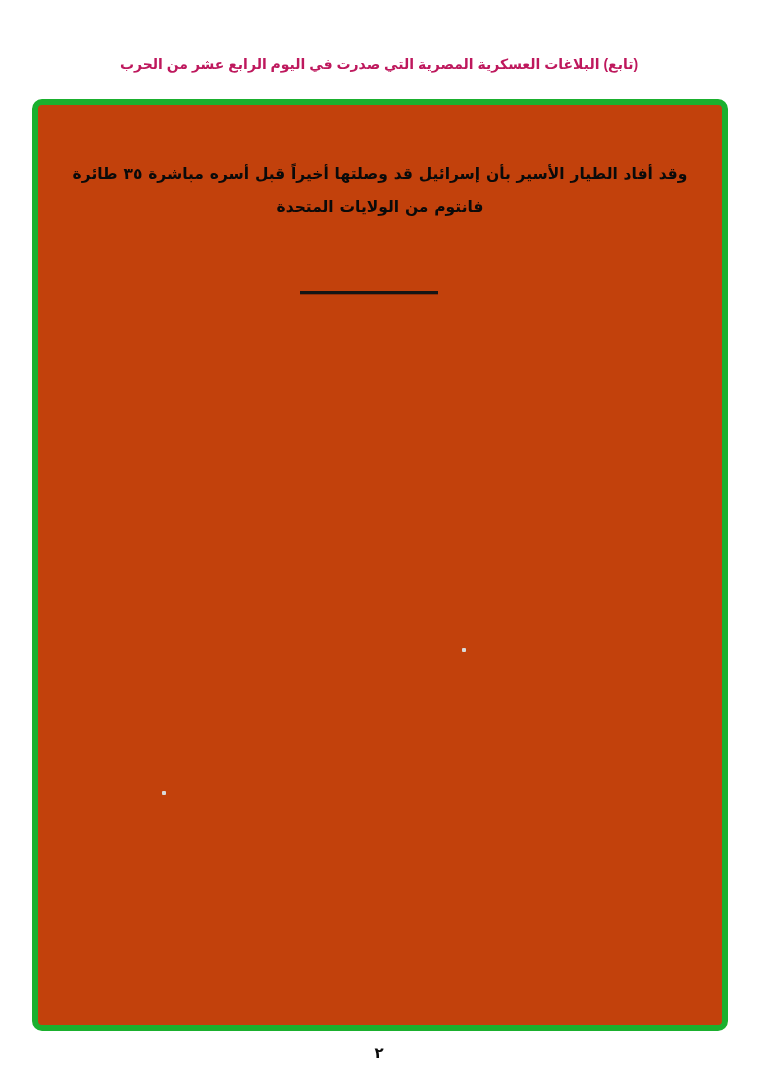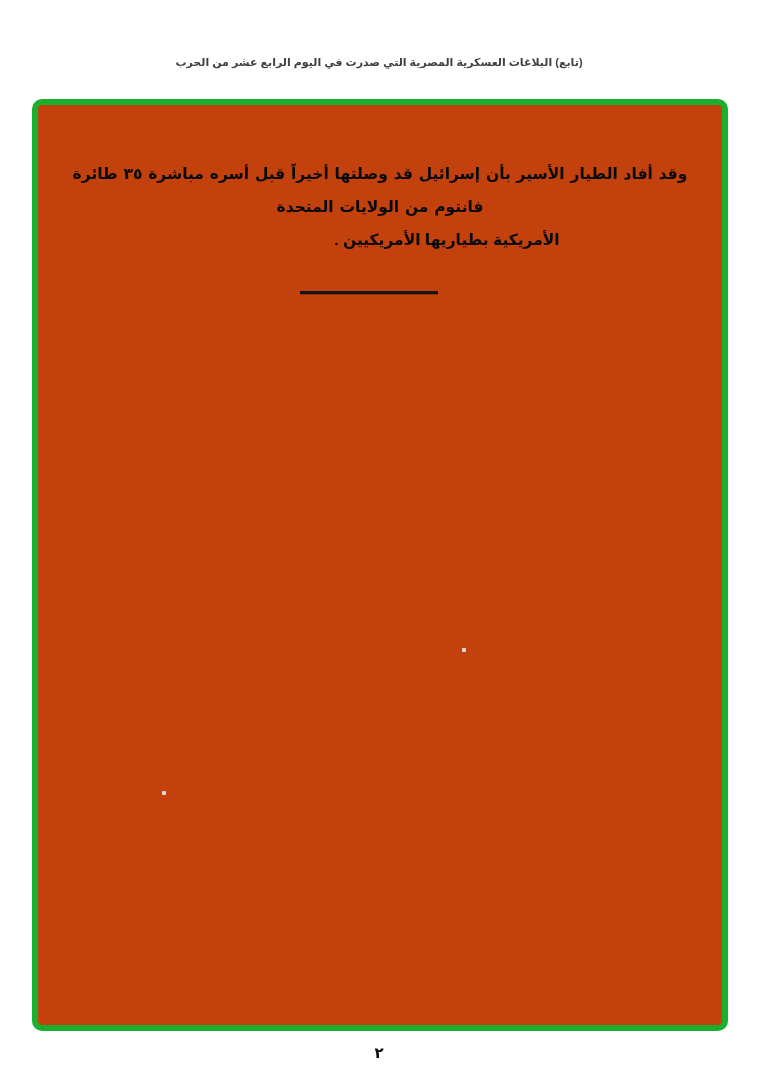--- a/index.html
+++ b/index.html
@@ -16,23 +16,23 @@
     color: #000000;
     overflow: hidden;
   }
   .header-title {
     position: absolute;
     top: 56px;
     left: 0;
     right: 0;
     text-align: center;
     direction: rtl;
-    font-size: 11px;
+    font-size: 14px;
     font-weight: bold;
-    color: #404040;
+    color: #be185d;
     letter-spacing: 0.2px;
   }
   .green-frame {
     position: absolute;
     left: 32px;
     top: 99px;
     width: 684px;  
     height: 920px; 
     border: 6px solid #1ab02e;
     border-radius: 10px;
@@ -93,21 +93,20 @@
 <body>
 
 <div class="page">
 
   <div class="header-title">(تابع) البلاغات العسكرية المصرية التي صدرت في اليوم الرابع عشر من الحرب</div>
 
   <div class="green-frame">
 
     <div class="body-text">
       <p class="body-line-1">وقد أفاد الطيار الأسير بأن إسرائيل قد وصلتها أخيراً قبل أسره مباشرة ٣٥ طائرة فانتوم من الولايات المتحدة</p>
-      <p class="body-line-2">الأمريكية بطياريها الأمريكيين .</p>
     </div>
 
     <div class="divider"></div>
 
     <div class="speck speck-1"></div>
     <div class="speck speck-2"></div>
   </div>
 
   <div class="page-number">٢</div>
 

